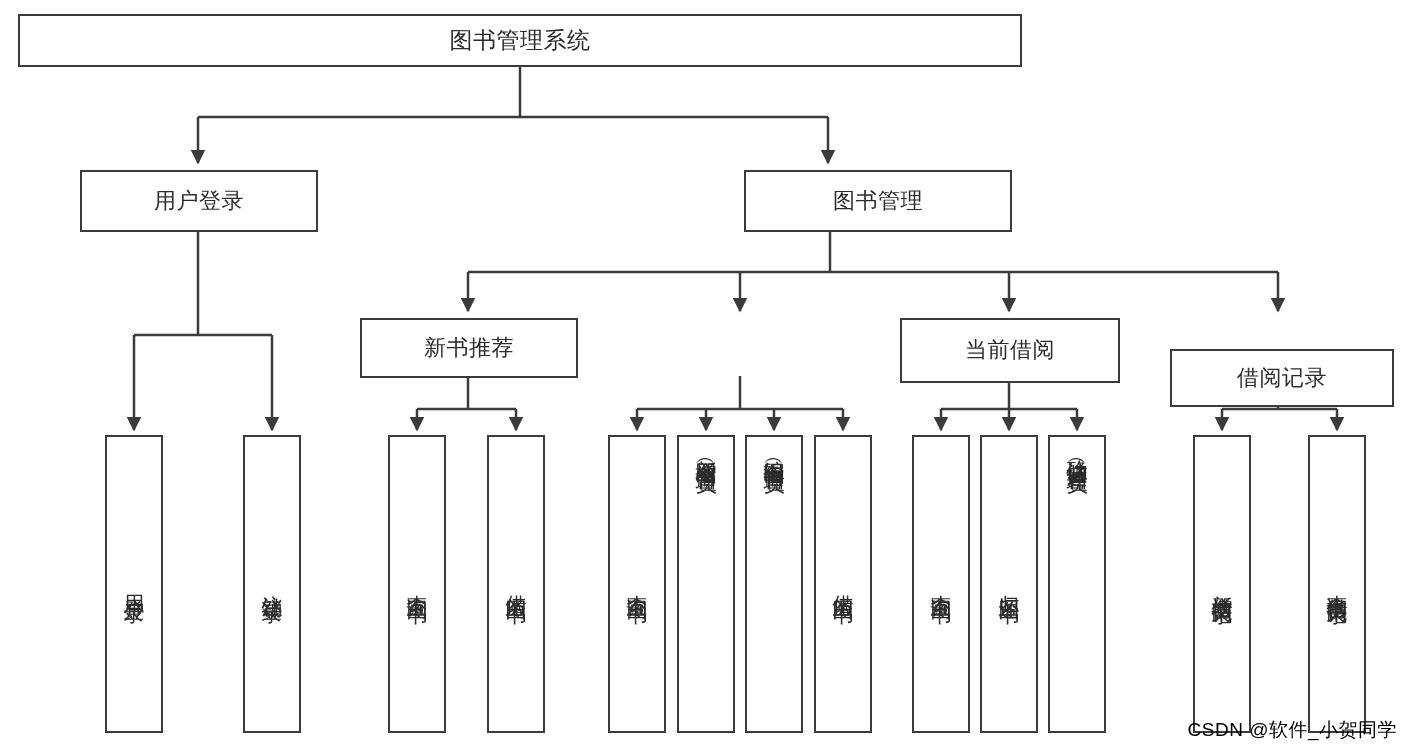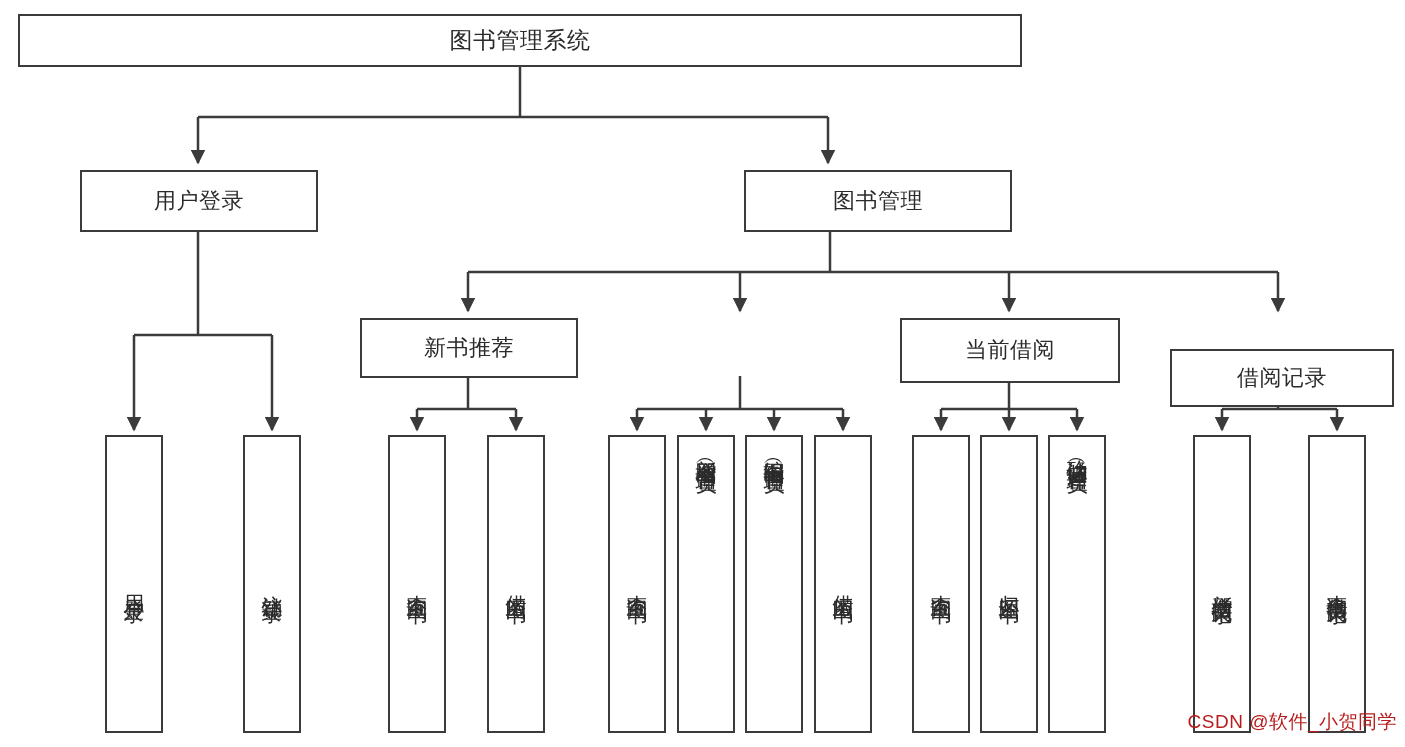--- a/index.html
+++ b/index.html
@@ -66,23 +66,23 @@
   }
   .node.v.tall .node-label {
     letter-spacing: 2px;
   }
   .node.v.topalign {
     align-items: flex-start;
   }
   .watermark {
     position: absolute;
     right: 8px;
-    bottom: 12px;
+    bottom: 4px;
     font-size: 19px;
-    color: #b91c1c;
+    color: #000000;
     z-index: 3;
     white-space: nowrap;
     letter-spacing: 0.5px;
   }
 </style>
 </head>
 <body>
 
 <div id="diagram">
 

